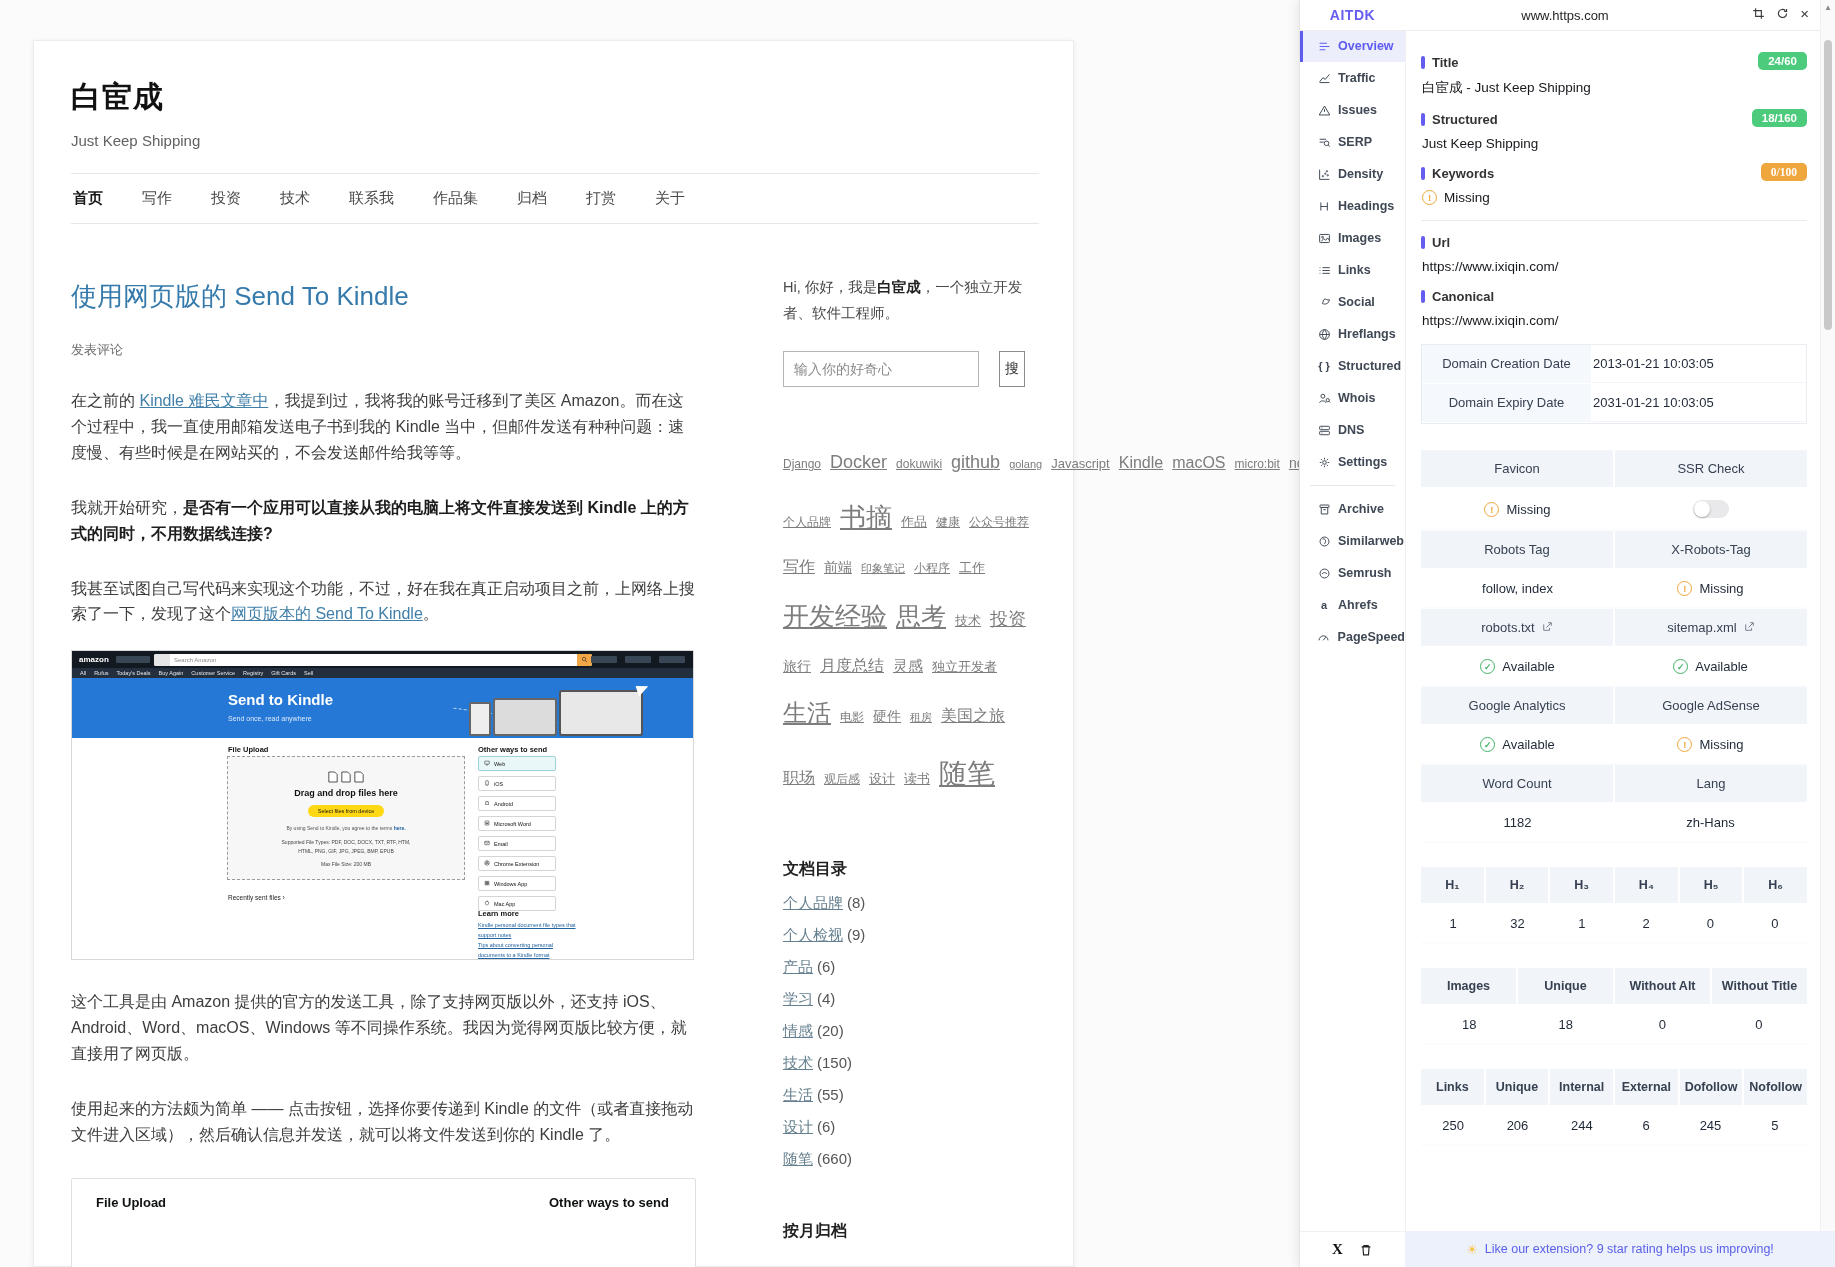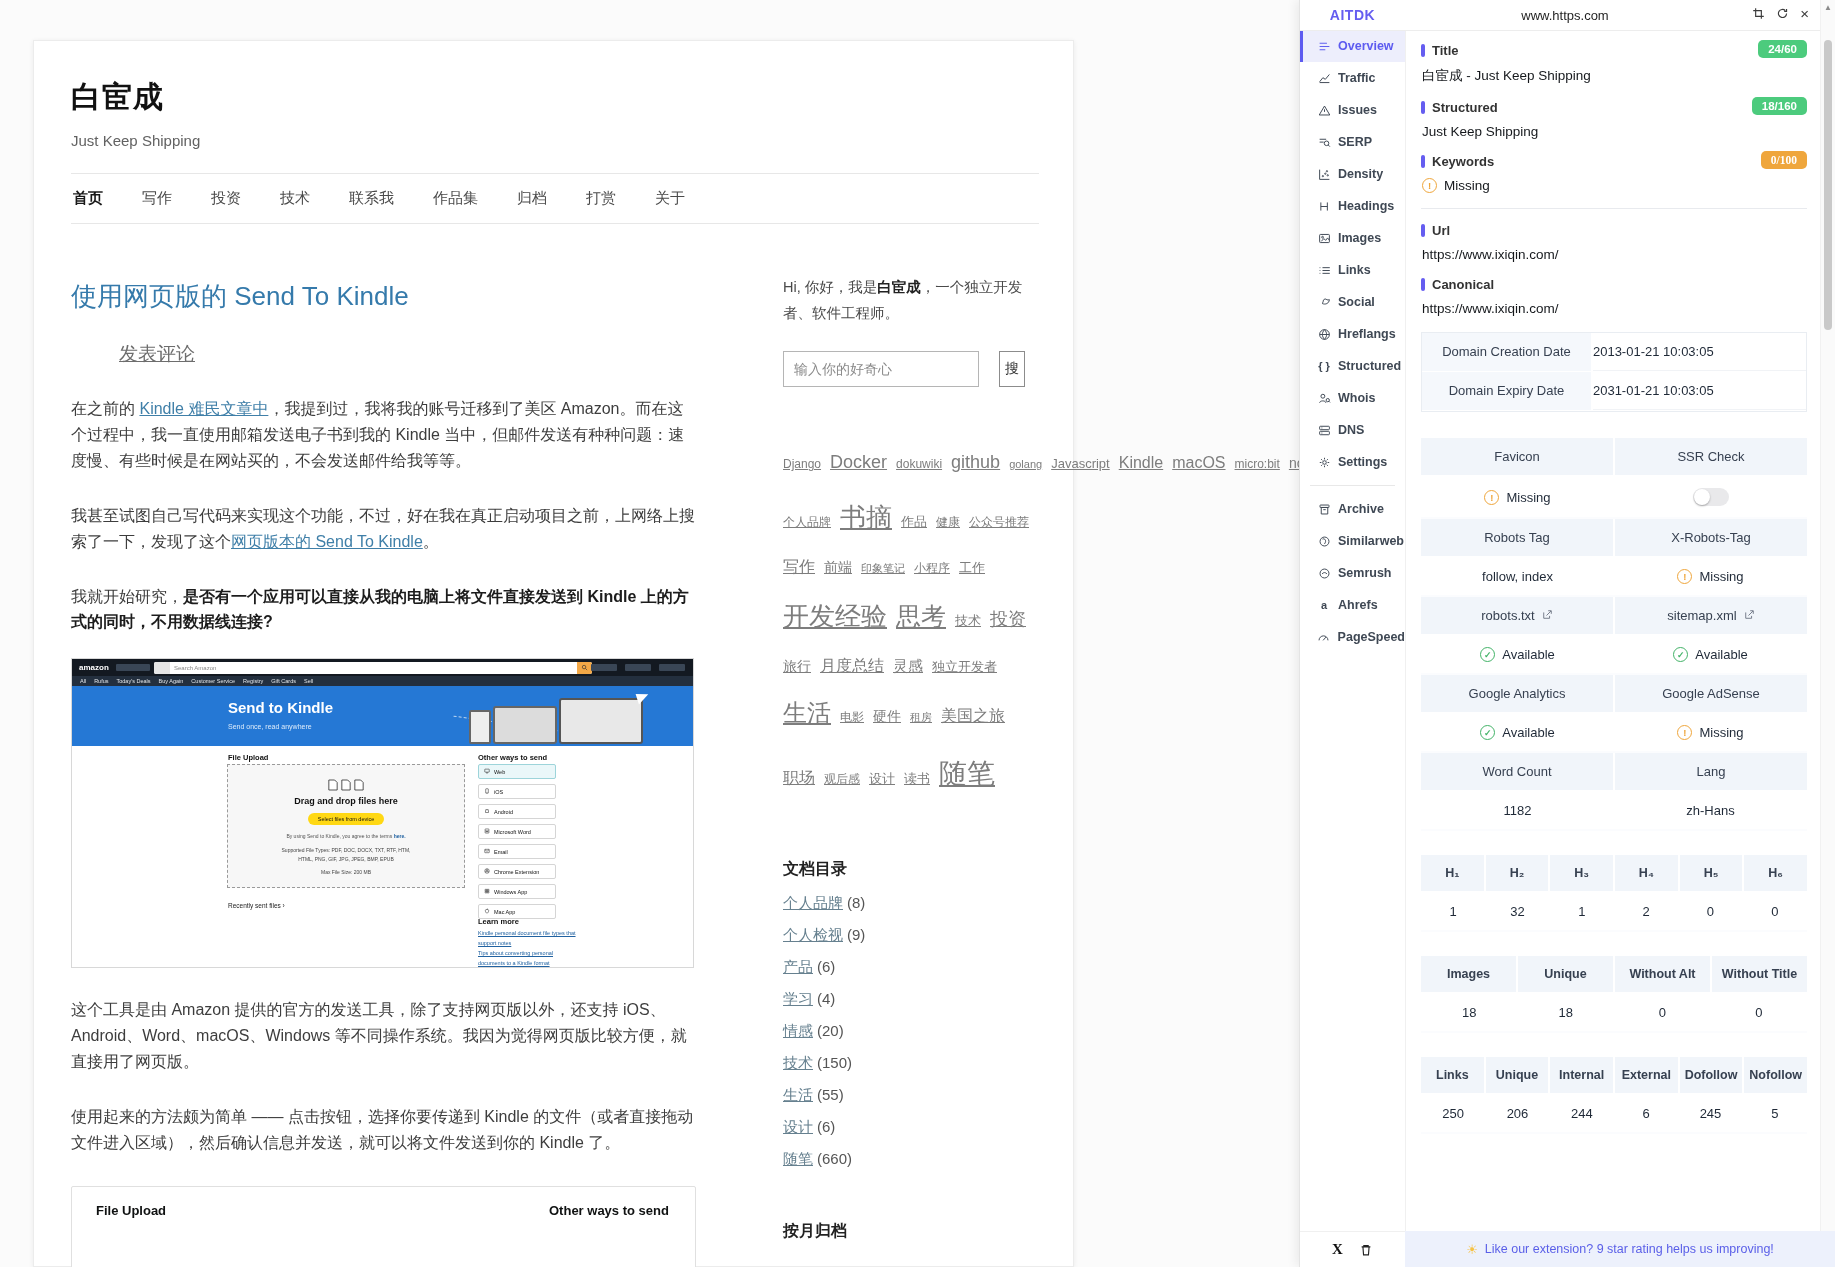--- a/index.html
+++ b/index.html
@@ -9,21 +9,21 @@
   .blog-card{position:absolute;left:33px;top:40px;width:1041px;height:1227px;background:#fff;border:1px solid #ececec;box-shadow:0 1px 5px rgba(0,0,0,.07);box-sizing:border-box;padding:0 34px 0 37px;}
   .site-title{margin:36px 0 0;font-size:30px;font-weight:bold;color:#111;letter-spacing:1px;}
   .tagline{margin-top:14px;font-size:15px;color:#626262;}
   .blog-nav{margin-top:24px;border-top:1px solid #e7e7e7;border-bottom:1px solid #e7e7e7;padding:15px 2px;display:flex;gap:39px;}
   .blog-nav a{font-size:15px;color:#4a4a4a;text-decoration:none;}
   .blog-nav a:first-of-type{font-weight:bold;color:#191919;}
   .columns{display:flex;}
   .main-col{width:625px;}
   .side-col{margin-left:87px;width:258px;}
   .article-title{margin:55px 0 0;font-size:26px;font-weight:400;color:#357aab;}
-  .comment-link{display:inline-block;margin-top:27px;font-size:19px;color:#6d6d6d;text-decoration:underline;margin-left:48px;}
+  .comment-link{display:inline-block;margin-top:27px;font-size:13px;color:#6d6d6d;}
   .main-col p{margin:29px 0 0;font-size:16px;line-height:1.62;color:#3d3d3d;}
   .main-col p b{color:#1c1c1c;}
   .tlink{color:#3f7fa8;text-decoration:underline;}
   
   .shot1{margin-top:23px;width:623px;height:310px;border:1px solid #d8d8d8;position:relative;background:#fff;box-sizing:border-box;overflow:hidden;}
   .az-top{position:absolute;left:0;top:0;right:0;height:17px;background:#131921;}
   .az-logo{position:absolute;left:7px;top:4px;color:#fff;font-size:8px;font-weight:bold;}
   .az-loc{position:absolute;left:44px;top:5px;width:34px;height:7px;background:#394656;border-radius:1px;}
   .az-search{position:absolute;left:82px;top:2.5px;width:438px;height:12px;background:#fff;border-radius:2px;}
   .az-search-dd{position:absolute;left:0;top:0;width:16px;height:12px;background:#e6e6e6;border-radius:2px 0 0 2px;}
@@ -96,21 +96,21 @@
   .ext-sb .down{bottom:4px;color:#6f6f6f;}
   .ext-sb .thumb{position:absolute;left:3px;top:40px;width:8px;height:290px;background:#c9c9c9;border-radius:4px;}
   
   .ext-nav{position:absolute;left:0;top:30px;width:105px;bottom:36px;background:#fff;border-right:1px solid #f0f0f0;}
   .ext-nav-item{display:flex;align-items:center;gap:7px;padding:9px 0 9px 14px;font-size:12.5px;font-weight:bold;color:#3f4854;border-left:3px solid transparent;}
   .ext-nav-item .nicon{width:14px;height:14px;display:inline-flex;align-items:center;justify-content:center;font-size:11px;font-weight:bold;}
   .ext-nav-item svg{width:13px;height:13px;stroke:currentColor;fill:none;stroke-width:1.2;}
   .ext-nav1 .ext-nav-item:first-of-type{background:#edeefc;color:#5d5bf0;border-left-color:#5d5bf0;}
   .ext-nav-sep{margin:7px 10px;border-top:1px solid #e8e8e8;}
   
-  .ext-main{position:absolute;left:105px;top:30px;width:418px;bottom:36px;box-sizing:border-box;padding:13px 16px 0 16px;overflow:hidden;}
+  .ext-main{position:absolute;left:105px;top:30px;width:418px;bottom:36px;box-sizing:border-box;padding:25px 16px 0 16px;overflow:hidden;}
   .sec{position:relative;margin-bottom:4px;}
   .sec-label{display:flex;align-items:center;gap:7px;font-size:13px;color:#333;font-weight:bold;}
   .sec-bar{width:4px;height:13px;border-radius:2px;background:#655df0;}
   .sec-badge{position:absolute;right:0;top:-3px;padding:3px 10px;border-radius:5px;font-size:11.5px;color:#fff;font-weight:bold;}
   .badge-green{background:#4ccb7d;}
   .badge-orange{background:#efa63c;font-family:Liberation Serif, serif;}
   .sec-value{margin:9px 0 15px 1px;font-size:13.5px;color:#15181c;}
   .ic-row{display:flex;align-items:center;gap:7px;}
   .warn-ic{width:15px;height:15px;border:1.5px solid #efa63c;border-radius:50%;color:#efa63c;font-size:9.5px;font-weight:bold;display:inline-flex;align-items:center;justify-content:center;box-sizing:border-box;flex:none;}
   .ok-ic{width:15px;height:15px;border:1.5px solid #43b368;border-radius:50%;color:#43b368;font-size:9px;font-weight:bold;display:inline-flex;align-items:center;justify-content:center;box-sizing:border-box;flex:none;}
@@ -158,22 +158,22 @@
       <a>归档</a>
       <a>打赏</a>
       <a>关于</a>
     </div>
 
   <div class="columns">
     <div class="main-col">
       <h2 class="article-title">使用网页版的 Send To Kindle</h2>
       <a class="comment-link">发表评论</a>
       <p><span>在之前的 </span><a class="tlink">Kindle 难民文章中</a><span>，我提到过，我将我的账号迁移到了美区 Amazon。而在这个过程中，我一直使用邮箱发送电子书到我的 Kindle 当中，但邮件发送有种种问题：速度慢、有些时候是在网站买的，不会发送邮件给我等等。</span></p>
+      <p><span>我就开始研究，</span><b>是否有一个应用可以直接从我的电脑上将文件直接发送到 Kindle 上的方式的同时，不用数据线连接?</b></p>
       <p><span>我甚至试图自己写代码来实现这个功能，不过，好在我在真正启动项目之前，上网络上搜索了一下，发现了这个</span><a class="tlink">网页版本的 Send To Kindle</a><span>。</span></p>
-      <p><span>我就开始研究，</span><b>是否有一个应用可以直接从我的电脑上将文件直接发送到 Kindle 上的方式的同时，不用数据线连接?</b></p>
 
       
       <div class="shot1">
         <div class="az-top">
           <span class="az-logo">amazon</span>
           <i class="az-loc"></i>
           <span class="az-search">
             <i class="az-search-dd"></i>
             <span class="az-search-ph">Search Amazon</span>
             <span class="az-search-btn">

